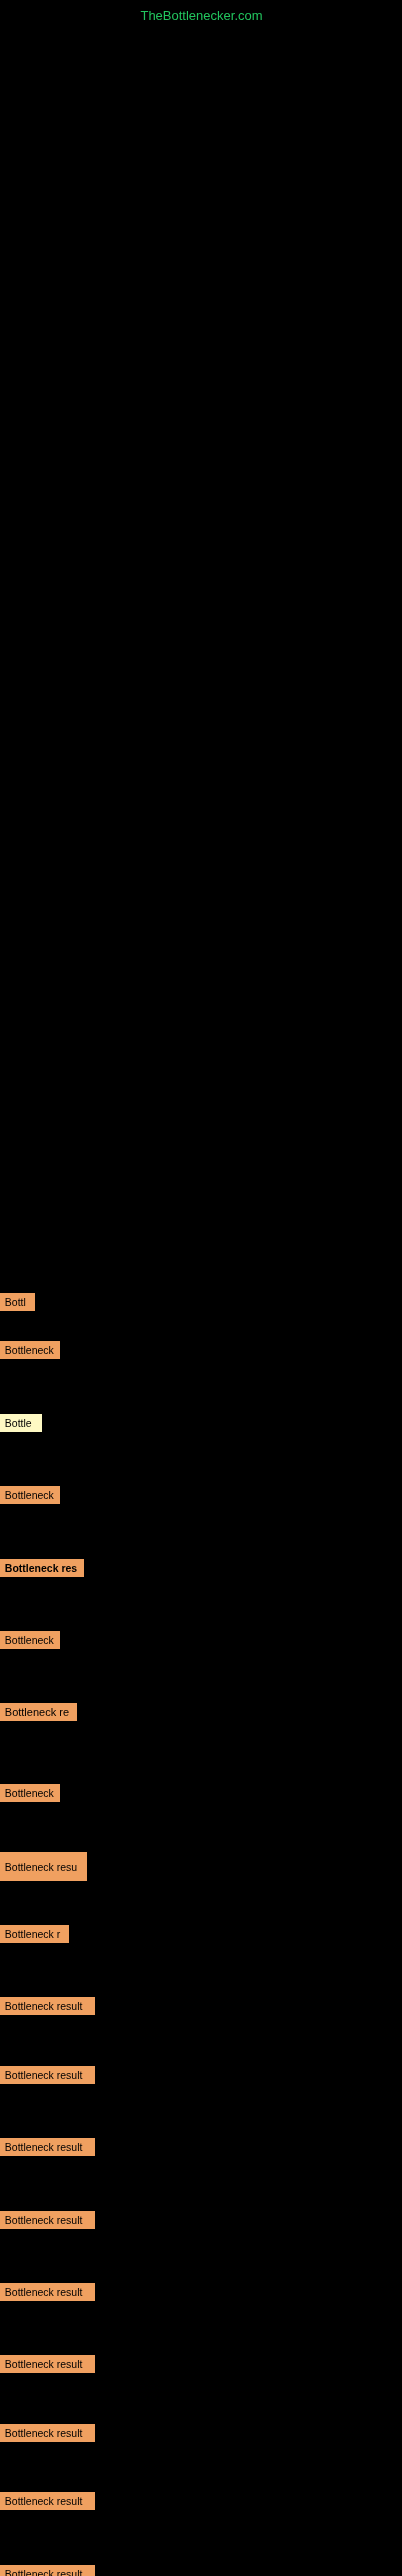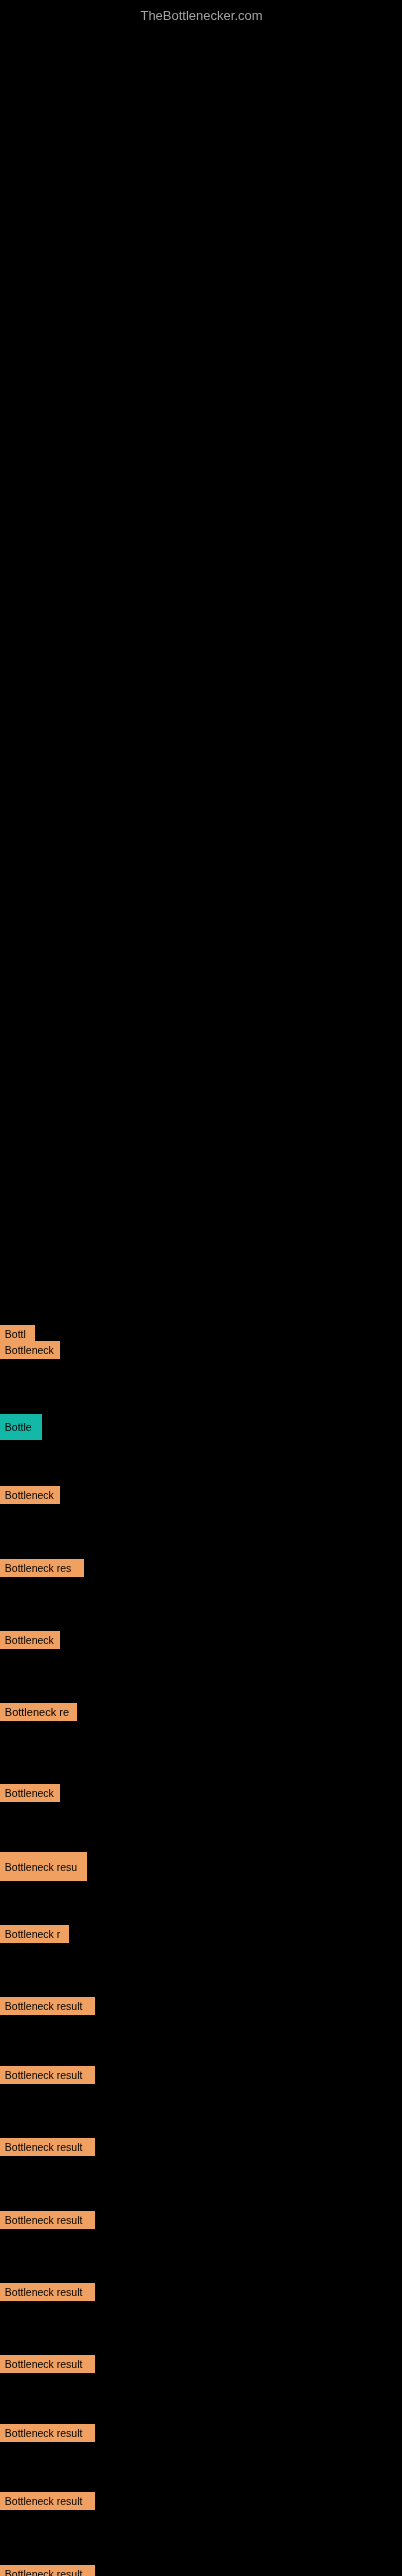--- a/index.html
+++ b/index.html
@@ -10,40 +10,40 @@
 
     body {
       width: 403px;
       min-height: 2576px;
       background-color: #000000;
       font-family: Arial, sans-serif;
       position: relative;
     }
 
     .site-title {
-      color: #a3a3a3;
+      color: #22c55e;
       font-size: 13px;
       text-align: center;
       padding-top: 8px;
       padding-bottom: 6.4px;
     }
   </style>
 </head>
 <body>
 
 <div class="site-title">TheBottlenecker.com</div>
 
 <div style="width:403px; height:2576px; background:#000; position:relative;">
 
   <div id="items-wrapper">
-      <div style="position: absolute; left: 0px; top: 1296px; background-color: rgb(240, 160, 96); color: rgb(0, 0, 0); font-size: 10.5px; font-weight: normal; padding: 2.4px 4.8px; white-space: nowrap; overflow: hidden; width: 35px; height: 17.7px; display: flex; align-items: center;">Bottl</div>
+      <div style="position: absolute; left: 0px; top: 1264px; background-color: rgb(240, 160, 96); color: rgb(0, 0, 0); font-size: 10.5px; font-weight: normal; padding: 2.4px 4.8px; white-space: nowrap; overflow: hidden; width: 35px; height: 17.7px; display: flex; align-items: center;">Bottl</div>
       <div style="position: absolute; left: 0px; top: 1312px; background-color: rgb(240, 160, 96); color: rgb(0, 0, 0); font-size: 10.5px; font-weight: normal; padding: 2.4px 4.8px; white-space: nowrap; overflow: hidden; width: 60px; height: 17.7px; display: flex; align-items: center;">Bottleneck</div>
-      <div style="position: absolute; left: 0px; top: 1385px; background-color: #14b8a6; color: rgb(0, 0, 0); font-size: 10.5px; font-weight: normal; padding: 2.4px 4.8px; white-space: nowrap; overflow: hidden; width: 42px; height: 26px; display: flex; align-items: center;">Bottle</div>
+      <div style="position: absolute; left: 0px; top: 1385px; background-color: #fef9c3; color: rgb(0, 0, 0); font-size: 10.5px; font-weight: normal; padding: 2.4px 4.8px; white-space: nowrap; overflow: hidden; width: 42px; height: 18px; display: flex; align-items: center;">Bottle</div>
       <div style="position: absolute; left: 0px; top: 1457px; background-color: rgb(240, 160, 96); color: rgb(0, 0, 0); font-size: 10.5px; font-weight: normal; padding: 2.4px 4.8px; white-space: nowrap; overflow: hidden; width: 60px; height: 17.7px; display: flex; align-items: center;">Bottleneck</div>
-      <div style="position: absolute; left: 0px; top: 1530px; background-color: rgb(240, 160, 96); color: rgb(0, 0, 0); font-size: 10.5px; font-weight: normal; padding: 2.4px 4.8px; white-space: nowrap; overflow: hidden; width: 84px; height: 17.7px; display: flex; align-items: center;">Bottleneck res</div>
+      <div style="position: absolute; left: 0px; top: 1530px; background-color: rgb(240, 160, 96); color: rgb(0, 0, 0); font-size: 10.5px; font-weight: bold; padding: 2.4px 4.8px; white-space: nowrap; overflow: hidden; width: 84px; height: 17.7px; display: flex; align-items: center;">Bottleneck res</div>
       <div style="position: absolute; left: 0px; top: 1602px; background-color: rgb(240, 160, 96); color: rgb(0, 0, 0); font-size: 10.5px; font-weight: normal; padding: 2.4px 4.8px; white-space: nowrap; overflow: hidden; width: 60px; height: 17.7px; display: flex; align-items: center;">Bottleneck</div>
       <div style="position: absolute; left: 0px; top: 1674px; background-color: rgb(240, 160, 96); color: rgb(0, 0, 0); font-size: 11px; font-weight: normal; padding: 2.4px 4.8px; white-space: nowrap; overflow: hidden; width: 77px; height: 17.7px; display: flex; align-items: center;">Bottleneck re</div>
       <div style="position: absolute; left: 0px; top: 1755px; background-color: rgb(240, 160, 96); color: rgb(0, 0, 0); font-size: 10.5px; font-weight: normal; padding: 2.4px 4.8px; white-space: nowrap; overflow: hidden; width: 60px; height: 17.7px; display: flex; align-items: center;">Bottleneck</div>
       <div style="position: absolute; left: 0px; top: 1823px; background-color: rgb(240, 160, 96); color: rgb(0, 0, 0); font-size: 10.5px; font-weight: normal; padding: 2.4px 4.8px; white-space: nowrap; overflow: hidden; width: 87px; height: 29px; display: flex; align-items: center;">Bottleneck resu</div>
       <div style="position: absolute; left: 0px; top: 1896px; background-color: rgb(240, 160, 96); color: rgb(0, 0, 0); font-size: 10.5px; font-weight: normal; padding: 2.4px 4.8px; white-space: nowrap; overflow: hidden; width: 69px; height: 17.7px; display: flex; align-items: center; text-align: center;">Bottleneck r</div>
       <div style="position: absolute; left: 0px; top: 1968px; background-color: rgb(240, 160, 96); color: rgb(0, 0, 0); font-size: 10.5px; font-weight: normal; padding: 2.4px 4.8px; white-space: nowrap; overflow: hidden; width: 95px; height: 17.7px; display: flex; align-items: center;">Bottleneck result</div>
       <div style="position: absolute; left: 0px; top: 2037px; background-color: rgb(240, 160, 96); color: rgb(0, 0, 0); font-size: 10.5px; font-weight: normal; padding: 2.4px 4.8px; white-space: nowrap; overflow: hidden; width: 95px; height: 17.7px; display: flex; align-items: center;">Bottleneck result</div>
       <div style="position: absolute; left: 0px; top: 2109px; background-color: rgb(240, 160, 96); color: rgb(0, 0, 0); font-size: 10.5px; font-weight: normal; padding: 2.4px 4.8px; white-space: nowrap; overflow: hidden; width: 95px; height: 17.7px; display: flex; align-items: center;">Bottleneck result</div>
       <div style="position: absolute; left: 0px; top: 2182px; background-color: rgb(240, 160, 96); color: rgb(0, 0, 0); font-size: 10.5px; font-weight: normal; padding: 2.4px 4.8px; white-space: nowrap; overflow: hidden; width: 95px; height: 17.7px; display: flex; align-items: center;">Bottleneck result</div>
       <div style="position: absolute; left: 0px; top: 2254px; background-color: rgb(240, 160, 96); color: rgb(0, 0, 0); font-size: 10.5px; font-weight: normal; padding: 2.4px 4.8px; white-space: nowrap; overflow: hidden; width: 95px; height: 17.7px; display: flex; align-items: center;">Bottleneck result</div>

